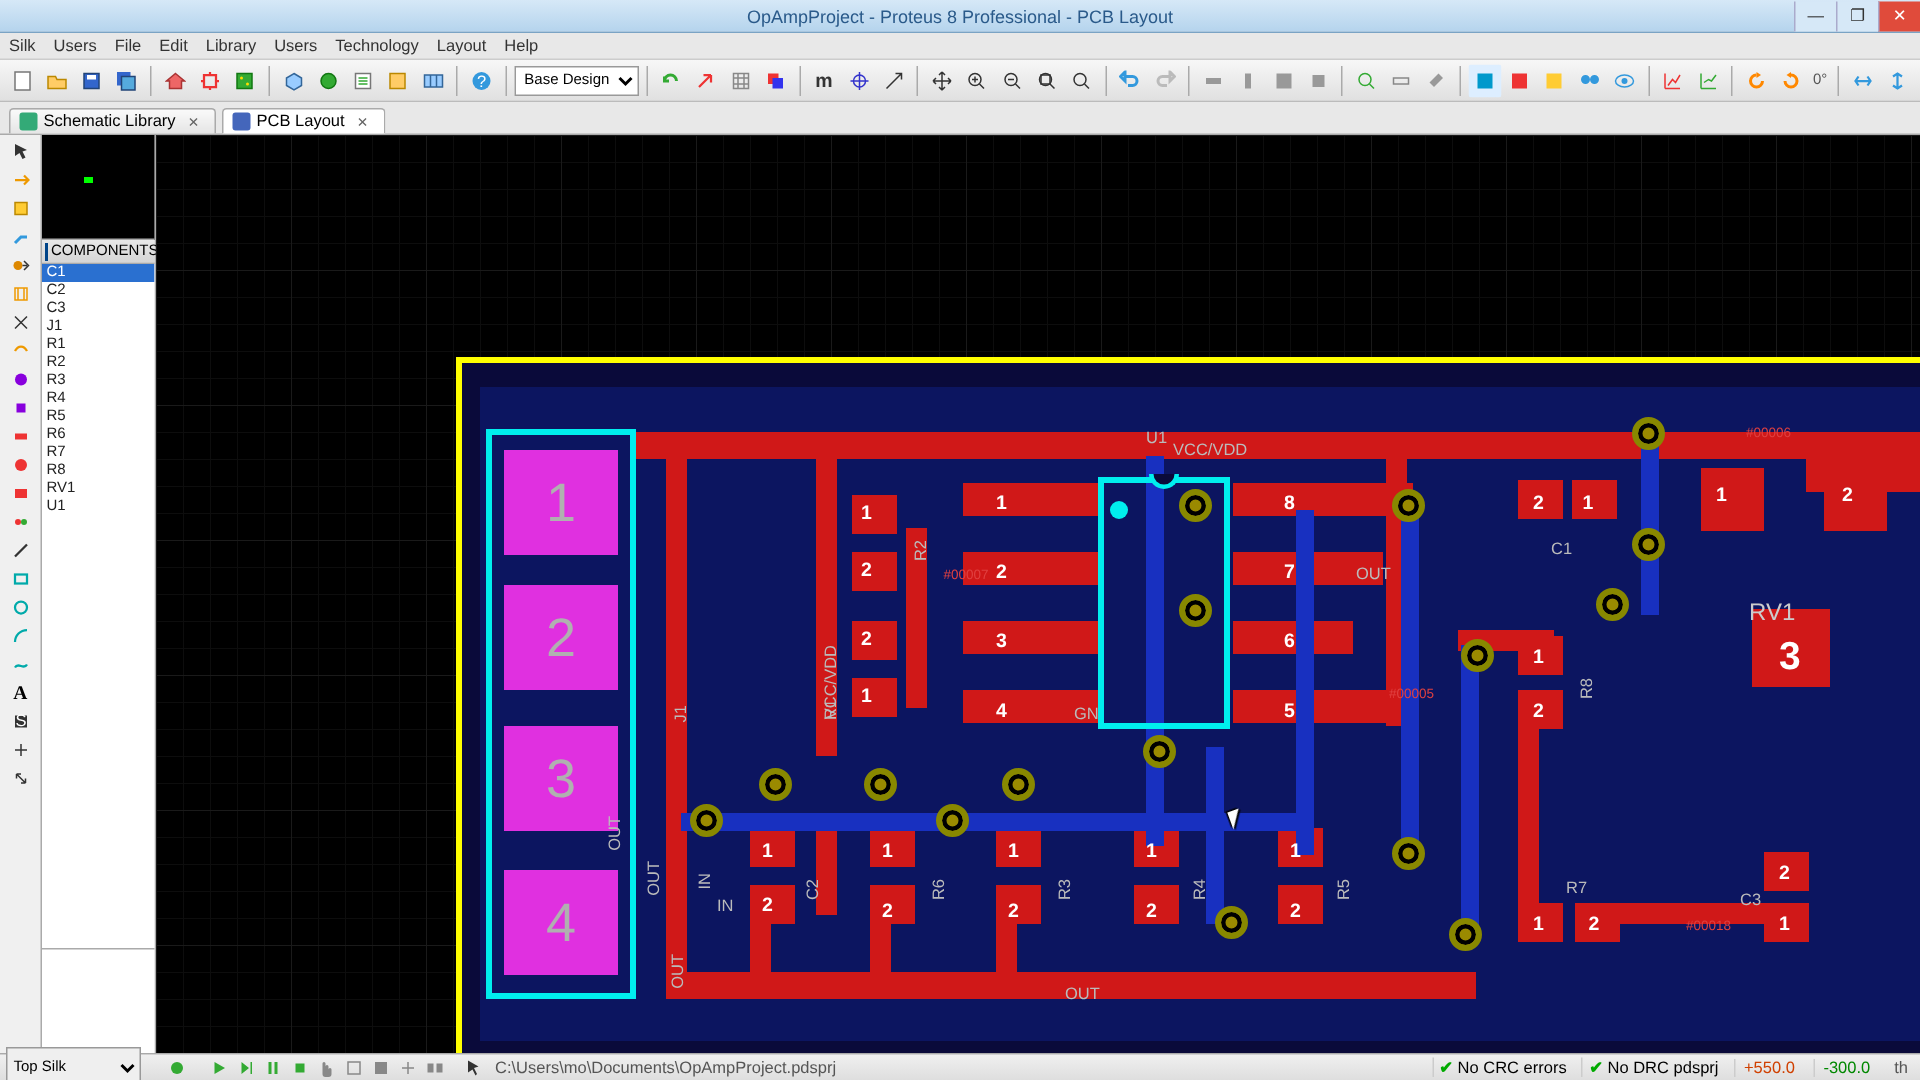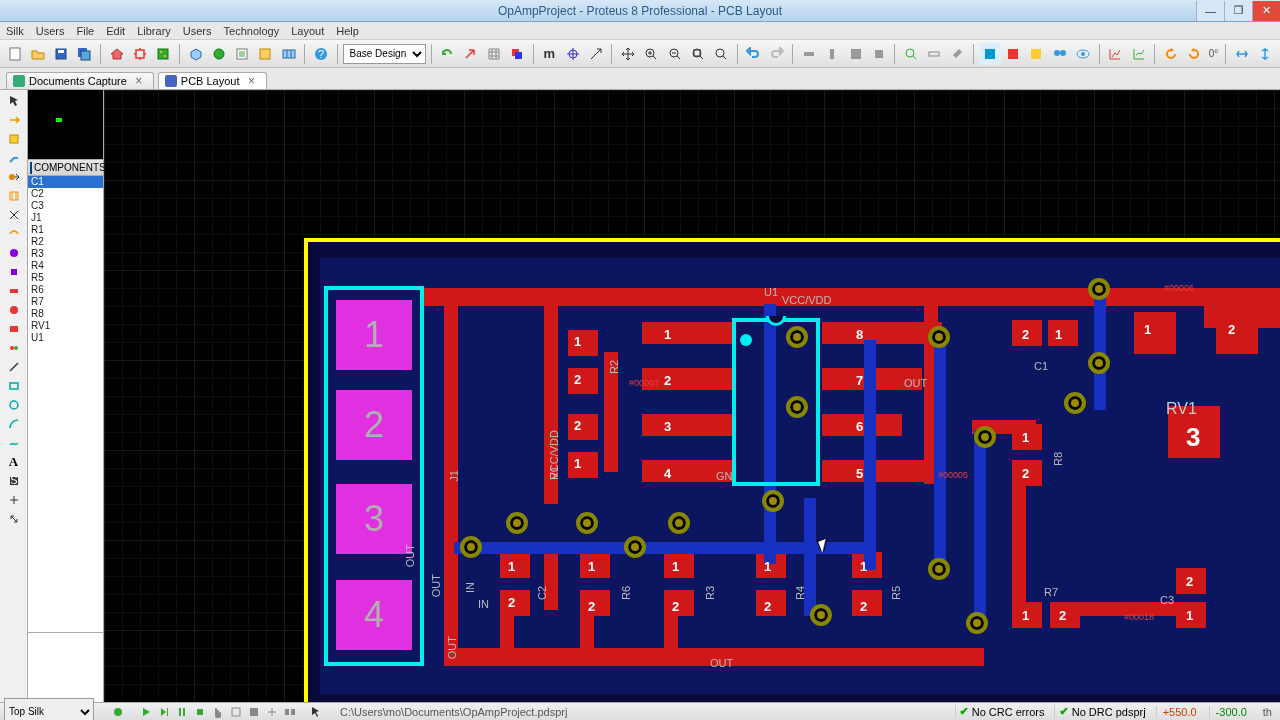--- a/index.html
+++ b/index.html
@@ -371,21 +371,21 @@
   <div class="tool-btn">
       <svg width="14" height="14">
         <path d="M7 2v10M4 10l3 2 3-2M4 4l3-2 3 2" stroke="#39d" fill="none" stroke-width="1.5"></path>
       </svg>
     </div>
 </div>
 
 <div class="tabs" id="tabs">
     <div class="tab">
       <div class="tab-ic"></div>
-      <span>Documents Capture</span>
+      <span>Schematic Library</span>
       <div class="tab-close">×</div>
     </div>
     <div class="tab active">
       <div class="tab-ic blue"></div>
       <span>PCB Layout</span>
       <div class="tab-close">×</div>
     </div>
   </div>
 
 <div class="workspace">
@@ -637,21 +637,21 @@
         <div class="lbl" style="left: 800px; top: 287px;">OUT</div>
         <div class="lbl" style="left: 606px; top: 567px;">OUT</div>
         <div class="lbl" style="left: 612px; top: 380px;">GN</div>
         <div class="lbl" style="left: 374px; top: 508px;">IN</div>
         <div class="lbl v" style="left: 360px; top: 492px;">IN</div>
         <div class="lbl v" style="left: 326px; top: 484px;">OUT</div>
         <div class="lbl v" style="left: 300px; top: 454px;">OUT</div>
         <div class="lbl v" style="left: 342px; top: 546px;">OUT</div>
         <div class="lbl red" style="left: 525px; top: 288px;">#00007</div>
         <div class="lbl red" style="left: 1060px; top: 193px;">#00006</div>
-        <div class="lbl red" style="left: 822px; top: 380px; margin-left: 12px;">#00005</div>
+        <div class="lbl red" style="left: 822px; top: 367px;">#00005</div>
         <div class="lbl red" style="left: 1020px; top: 522px;">#00018</div>
         <div class="lbl" style="left: 470px; top: 244px; color: rgb(255, 255, 255); font-size: 13px; font-weight: bold;">1</div>
         <div class="lbl" style="left: 470px; top: 282px; color: rgb(255, 255, 255); font-size: 13px; font-weight: bold;">2</div>
         <div class="lbl" style="left: 470px; top: 328px; color: rgb(255, 255, 255); font-size: 13px; font-weight: bold;">2</div>
         <div class="lbl" style="left: 470px; top: 366px; color: rgb(255, 255, 255); font-size: 13px; font-weight: bold;">1</div>
         <div class="lbl" style="left: 560px; top: 237px; color: rgb(255, 255, 255); font-size: 13px; font-weight: bold;">1</div>
         <div class="lbl" style="left: 560px; top: 283px; color: rgb(255, 255, 255); font-size: 13px; font-weight: bold;">2</div>
         <div class="lbl" style="left: 560px; top: 329px; color: rgb(255, 255, 255); font-size: 13px; font-weight: bold;">3</div>
         <div class="lbl" style="left: 560px; top: 376px; color: rgb(255, 255, 255); font-size: 13px; font-weight: bold;">4</div>
         <div class="lbl" style="left: 752px; top: 237px; color: rgb(255, 255, 255); font-size: 13px; font-weight: bold;">8</div>
@@ -740,21 +740,21 @@
           <rect x="7" y="3" width="4" height="6" fill="#888"></rect>
         </svg>
       </div>
     <span style="width:6px"></span>
     <div class="bt-btn">
         <svg width="12" height="12">
           <path d="M2 1l7 4-3 1 2 4-1 1-2-4-3 2z" fill="#333"></path>
         </svg>
       </div>
   </div>
-  <span style="margin-left:10px;color:#555">C:\Users\mo\Documents\OpAmpProject.pdsprj</span>
+  <span style="color:#555">C:\Users\mo\Documents\OpAmpProject.pdsprj</span>
   <div class="stat-sp"></div>
   <div class="stat-seg">
       <span class="ok-tick">✔</span>
       <span>No CRC errors</span>
     </div>
   <div class="stat-seg">
       <span class="ok-tick">✔</span>
       <span>No DRC pdsprj</span>
     </div>
   <div class="stat-num">+550.0</div>

